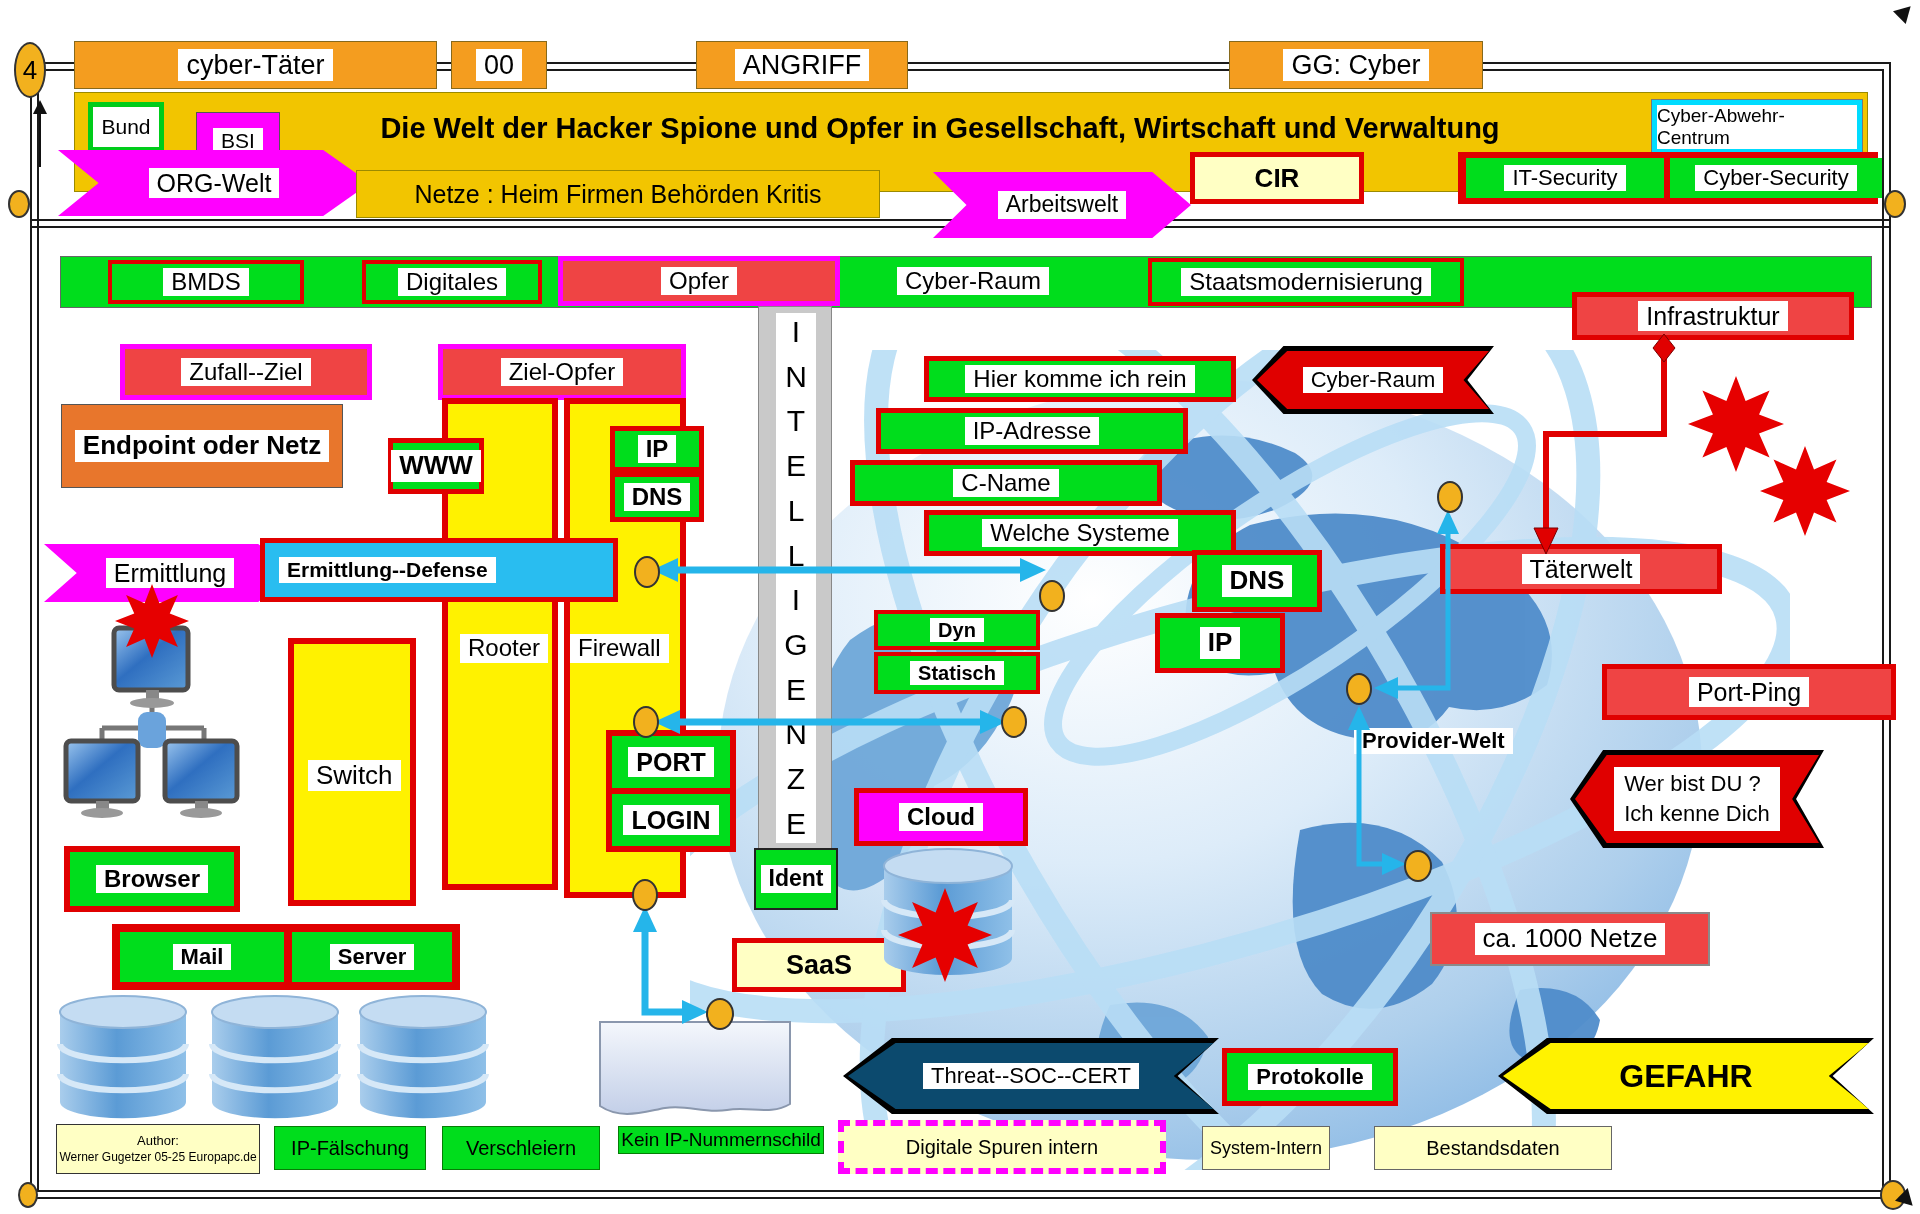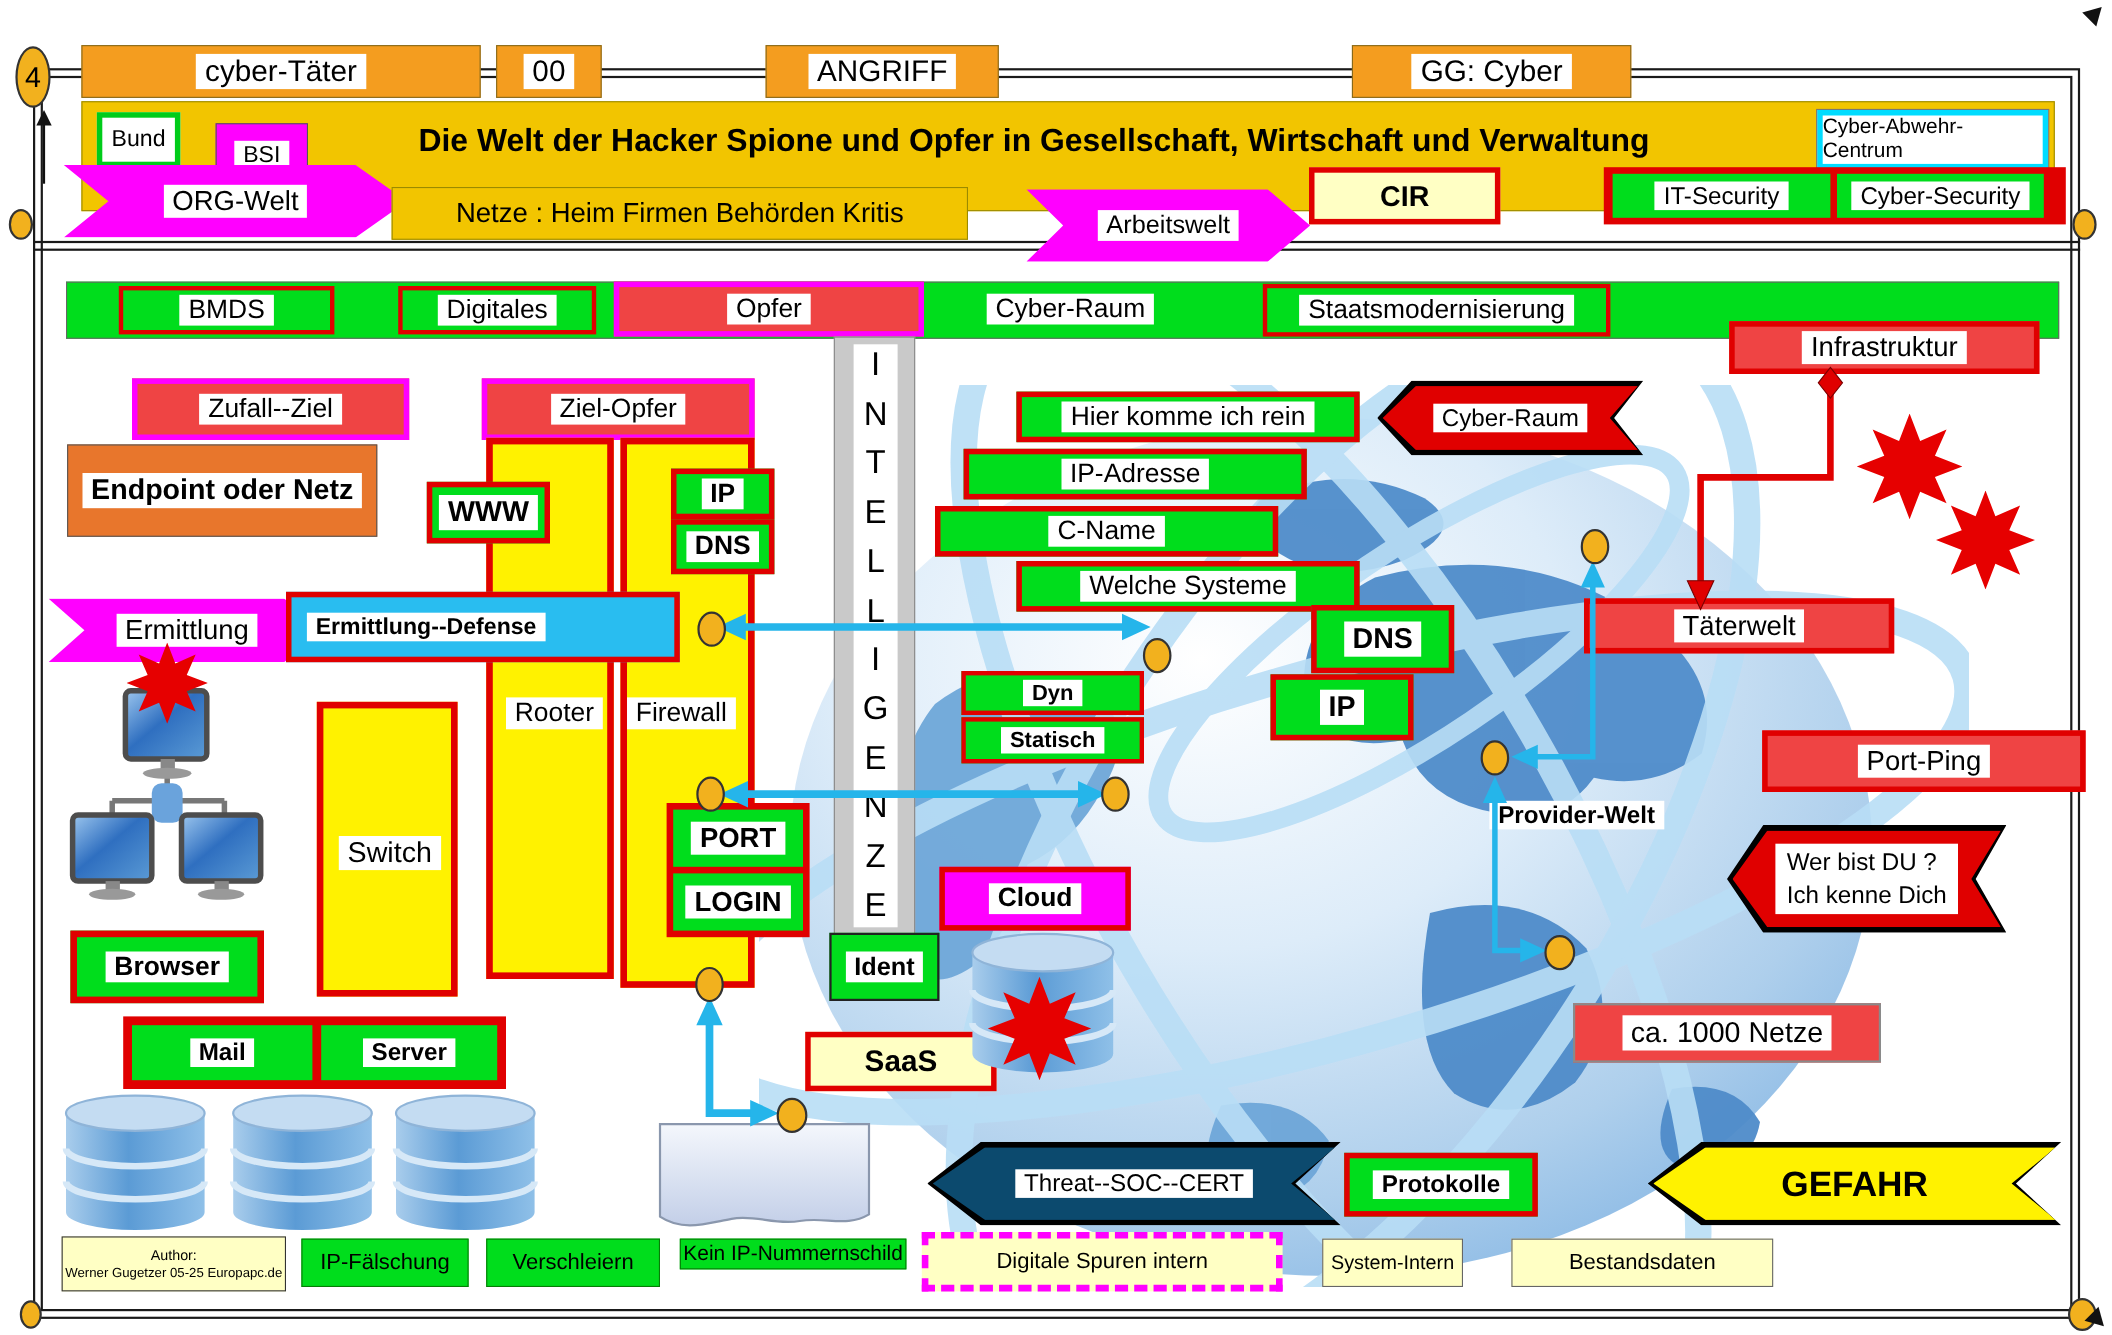--- a/index.html
+++ b/index.html
@@ -112,21 +112,21 @@
   <div class="abs ar-r flexc z10" style="left:933px;top:172px;width:258px;height:66px">
       <span class="lbl" style="font-size:23px">Arbeitswelt</span>
     </div>
   <div class="abs cream redb5 flexc b z10" style="left:1190px;top:152px;width:174px;height:52px;font-size:26px">
       <span>CIR</span>
     </div>
   <div class="abs z10" style="left:1458px;top:152px;width:420px;height:52px;background:#e00000"></div>
   <div class="abs green flexc z10" style="left:1466px;top:158px;width:198px;height:40px">
       <span class="lbl" style="font-size:22px">IT-Security</span>
     </div>
-  <div class="abs green flexc z10" style="left:1670px;top:158px;width:188px;height:40px">
+  <div class="abs green flexc z10" style="left:1670px;top:158px;width:212px;height:40px">
       <span class="lbl" style="font-size:22px">Cyber-Security</span>
     </div>
 
   <div class="abs green thin z10" style="left:60px;top:256px;width:1812px;height:52px"></div>
   <div class="abs green redb4 flexc z10" style="left:108px;top:260px;width:196px;height:44px">
       <span class="lbl" style="font-size:24px">BMDS</span>
     </div>
   <div class="abs green redb4 flexc z10" style="left:362px;top:260px;width:180px;height:44px">
       <span class="lbl" style="font-size:24px">Digitales</span>
     </div>
@@ -148,21 +148,21 @@
     </div>
   <div class="abs gray magb flexc z10" style="left:438px;top:344px;width:248px;height:56px">
       <span class="lbl" style="font-size:24px">Ziel-Opfer</span>
     </div>
 
   <div class="abs yellowc redb6 z10" style="left:442px;top:398px;width:116px;height:492px"></div>
   <div class="abs yellowc redb6 z10" style="left:564px;top:398px;width:122px;height:500px"></div>
   <span class="abs lbl z10" style="left:460px;top:634px;font-size:24px">Rooter</span>
   <span class="abs lbl z10" style="left:570px;top:634px;font-size:24px">Firewall</span>
 
-  <div class="abs green redb5 flexc z10" style="left:388px;top:438px;width:112px;height:56px">
+  <div class="abs green redb5 flexc z10" style="left:388px;top:438px;width:96px;height:56px">
       <span class="lbl b" style="font-size:26px">WWW</span>
     </div>
   <div class="abs green redb5 flexc z10" style="left:610px;top:426px;width:94px;height:46px">
       <span class="lbl b" style="font-size:24px">IP</span>
     </div>
   <div class="abs green redb5 flexc z10" style="left:610px;top:472px;width:94px;height:50px">
       <span class="lbl b" style="font-size:24px">DNS</span>
     </div>
 
   <div class="abs ar-r flexc z10" style="left:44px;top:544px;width:252px;height:58px">
@@ -245,21 +245,21 @@
       <span>L</span>
         <span>L</span>
       <span>I</span>
         <span>G</span>
       <span>E</span>
         <span>N</span>
       <span>Z</span>
         <span>E</span>
     </div>
   </div>
-  <div class="abs green flexc z10" style="left:754px;top:848px;width:100px;height:62px;border:2px solid #222">
+  <div class="abs green flexc z10" style="left:754px;top:848px;width:84px;height:62px;border:2px solid #222">
       <span class="lbl b" style="font-size:23px">Ident</span>
     </div>
 
   <div class="abs green redb5 flexc z10" style="left:924px;top:356px;width:312px;height:46px">
       <span class="lbl" style="font-size:24px">Hier komme ich rein</span>
     </div>
   <div class="abs green redb5 flexc z10" style="left:876px;top:408px;width:312px;height:46px">
       <span class="lbl" style="font-size:24px">IP-Adresse</span>
     </div>
   <div class="abs green redb5 flexc z10" style="left:850px;top:460px;width:312px;height:46px">

